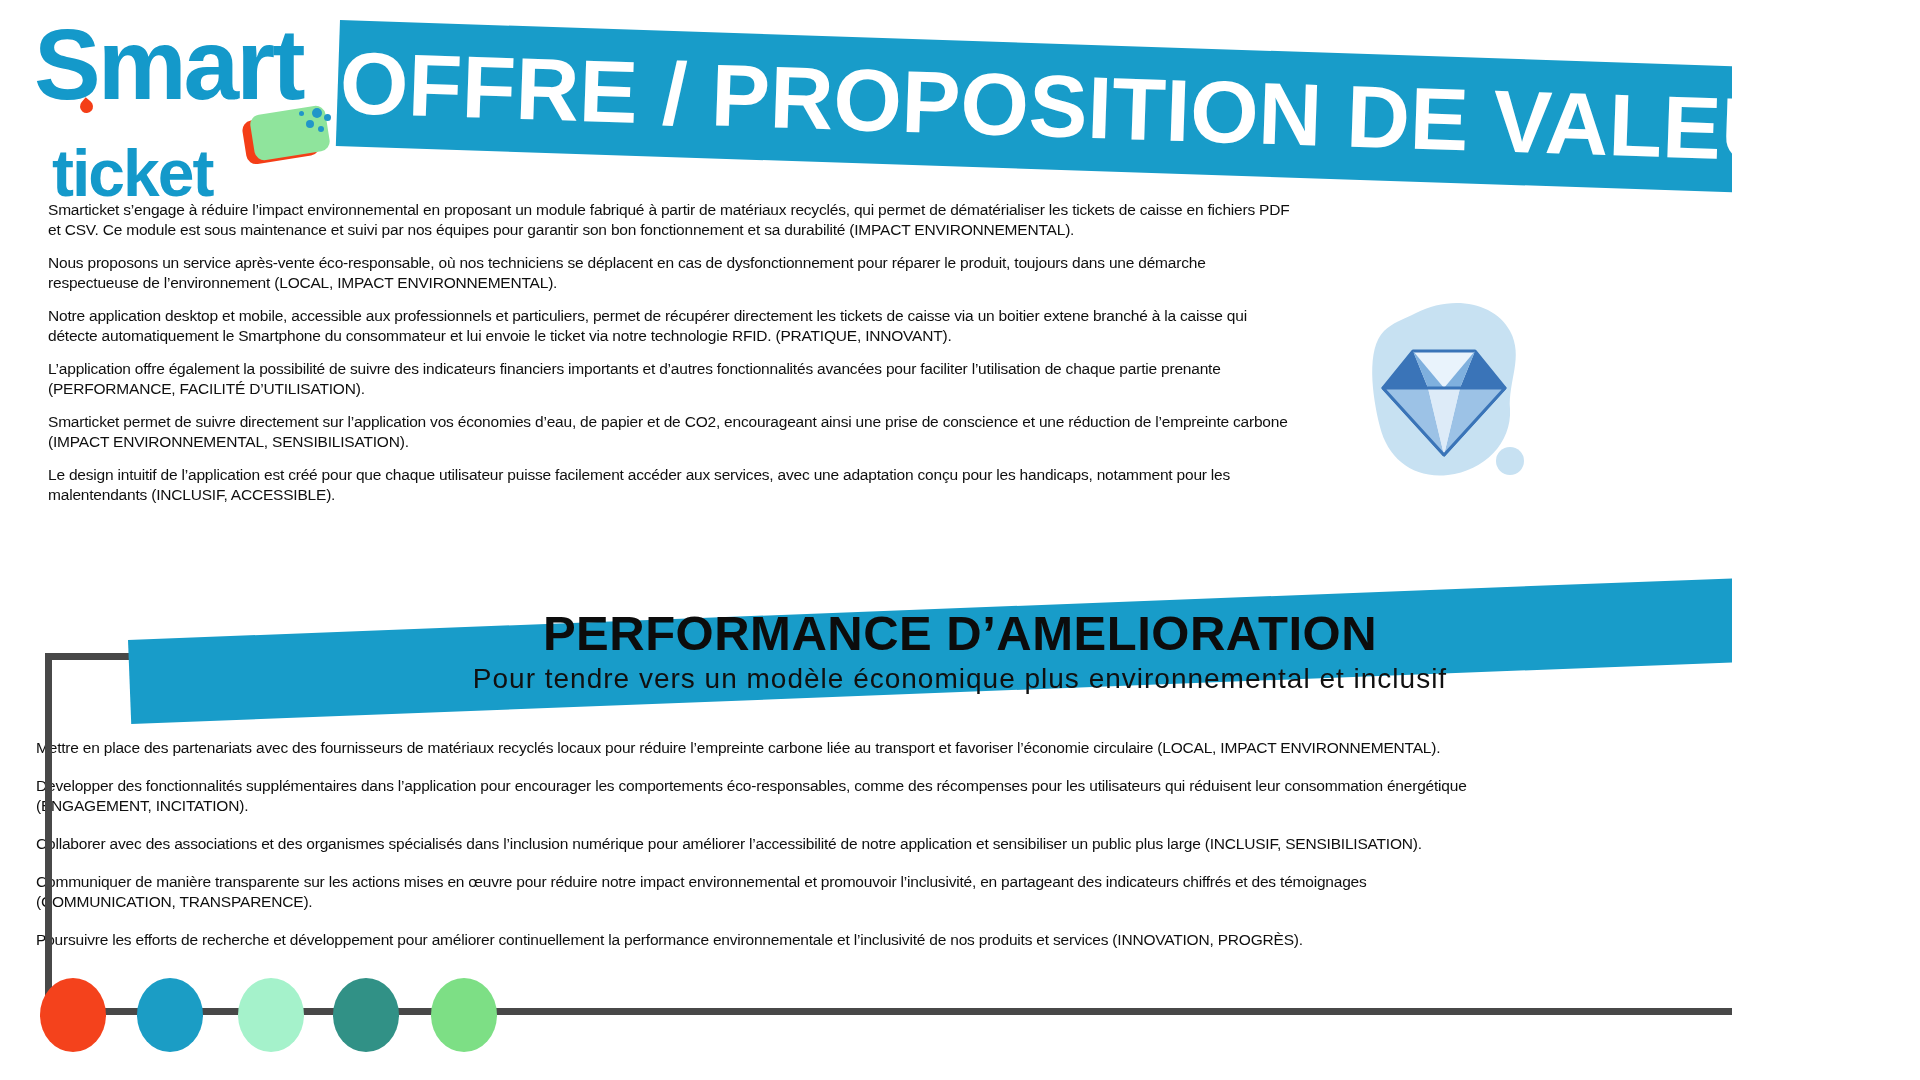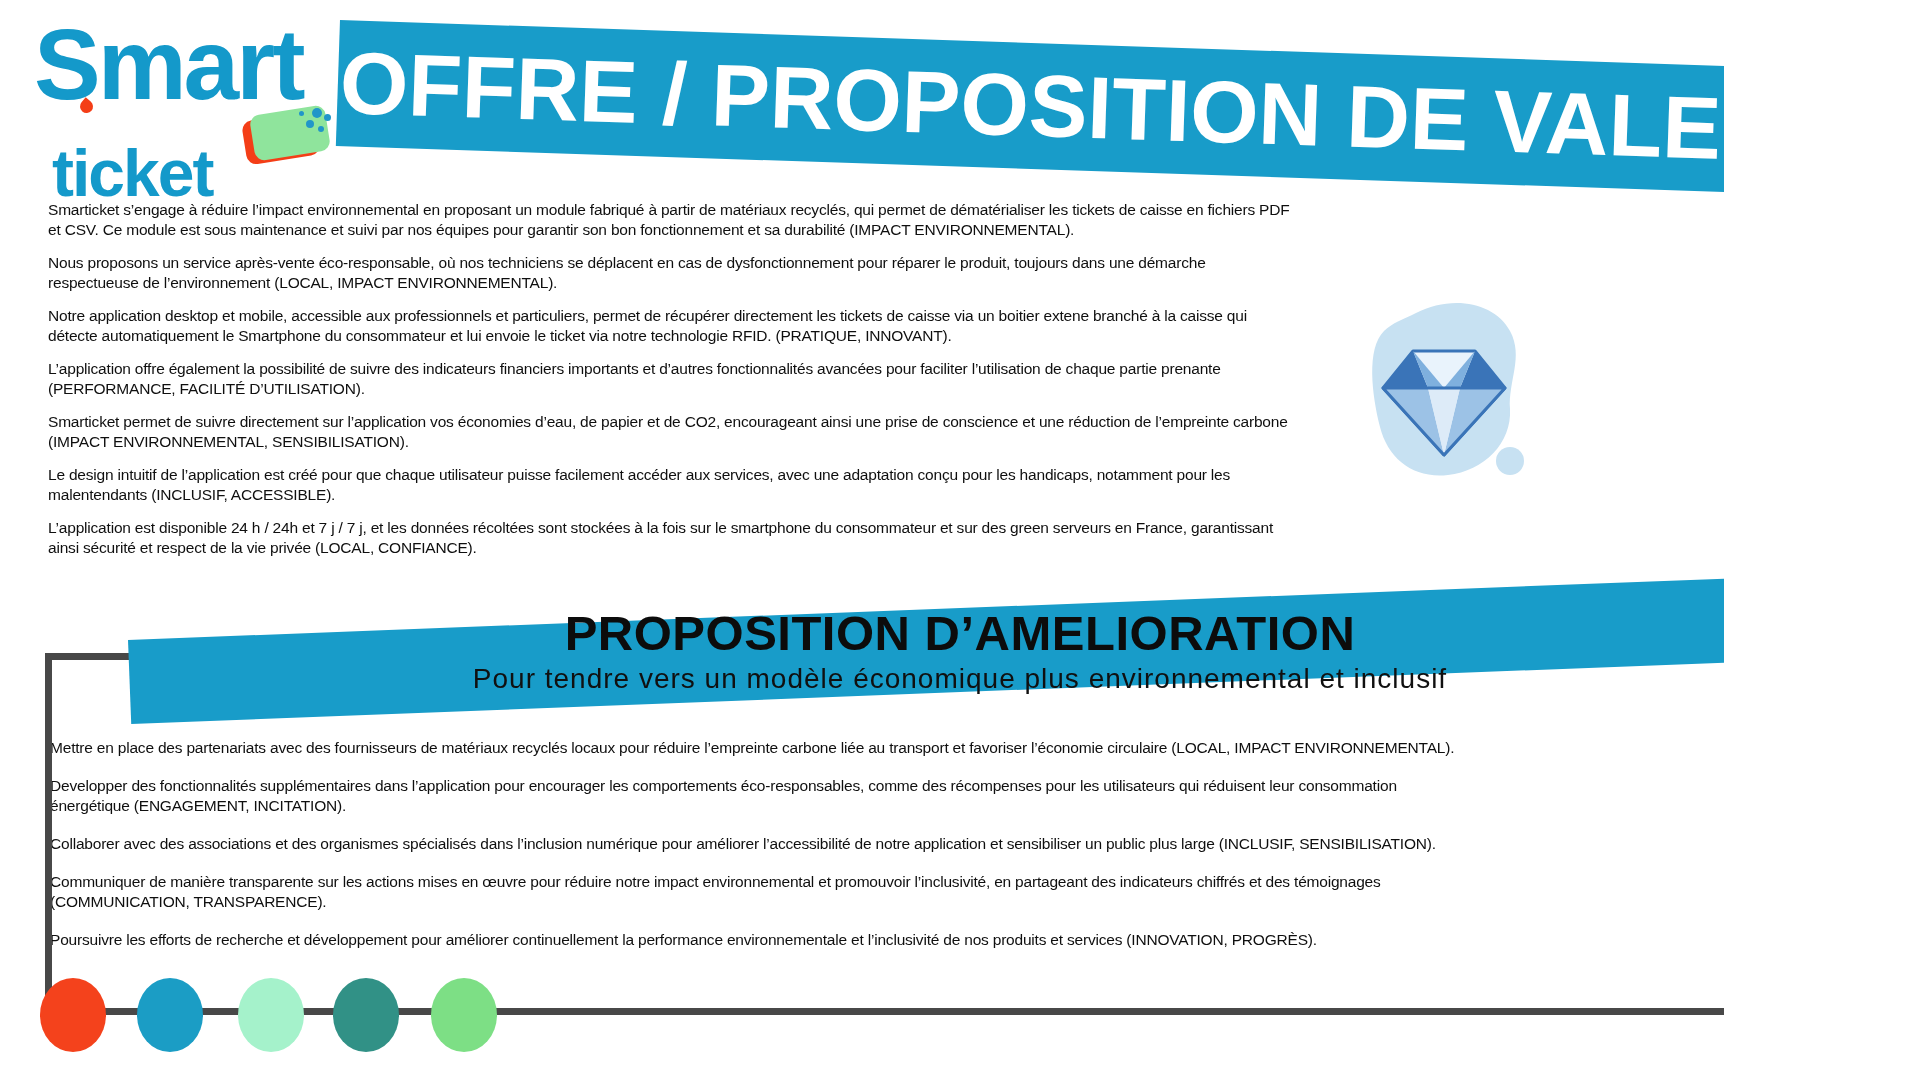--- a/index.html
+++ b/index.html
@@ -1,18 +1,18 @@
 <!DOCTYPE html>
 <html><head>
 <meta charset="utf-8">
 <style>
   html,body{margin:0;padding:0;background:#ffffff;}
   .slide{
     position:relative; width:1724px; height:1080px; overflow:hidden;
-    background:#ffffff; font-family:"Liberation Sans", sans-serif; color:#101010;
+    background:#ffffff; font-family:"Liberation Sans", sans-serif; color:#101010;padding-left:8px;
   }
   
   .logo{position:absolute; left:0; top:0; width:340px; height:180px;}
   .logo-smart{
     position:absolute; left:34px; top:14px; font-size:100px; font-weight:bold;
     letter-spacing:-3px; color:#1499CA; line-height:1;
   }
   .logo-ticket{
     position:absolute; left:52px; top:96px; font-size:66px; font-weight:bold;
     letter-spacing:-2px; color:#1499CA; line-height:1;margin-top:44px;
@@ -73,21 +73,21 @@
     font-size:49px; font-weight:900; letter-spacing:0.5px; color:#0c0c0c; z-index:5;
   }
   .perspectives-subtitle{
     position:absolute; left:0; top:663px; width:1920px; text-align:center;
     font-size:28px; font-weight:400; letter-spacing:1px; color:#101010; z-index:5;
   }
   .perspectives-paragraphs{
     position:absolute; left:36px; top:738px; width:1440px; z-index:2;
     font-size:15.5px; line-height:20px; letter-spacing:-0.2px; color:#0f0f0f;
   }
-  .perspectives-paragraphs p{margin:0 0 18px 14px;}
+  .perspectives-paragraphs p{margin:0 0 18px 0;}
 
   
   .footer-dots{position:absolute; left:0; top:0; z-index:5;}
   .dot{position:absolute; width:66px; height:74px; border-radius:50%; top:978px;}
   .dot:nth-child(1){left:40px;}
   .dot:nth-child(2){left:137px;}
   .dot:nth-child(3){left:238px;}
   .dot:nth-child(4){left:333px;}
   .dot:nth-child(5){left:431px;}
 
@@ -123,21 +123,20 @@
     <div class="offer-title">OFFRE / PROPOSITION DE VALEUR</div>
   </div>
 
   <div class="offer-paragraphs">
     <p>Smarticket s’engage à réduire l’impact environnemental en proposant un module fabriqué à partir de matériaux recyclés, qui permet de dématérialiser les tickets de caisse en fichiers PDF et CSV. Ce module est sous maintenance et suivi par nos équipes pour garantir son bon fonctionnement et sa durabilité (IMPACT ENVIRONNEMENTAL).</p>
     <p>Nous proposons un service après-vente éco-responsable, où nos techniciens se déplacent en cas de dysfonctionnement pour réparer le produit, toujours dans une démarche respectueuse de l’environnement (LOCAL, IMPACT ENVIRONNEMENTAL).</p>
     <p>Notre application desktop et mobile, accessible aux professionnels et particuliers, permet de récupérer directement les tickets de caisse via un boitier extene branché à la caisse qui détecte automatiquement le Smartphone du consommateur et lui envoie le ticket via notre technologie RFID. (PRATIQUE, INNOVANT).</p>
     <p>L’application offre également la possibilité de suivre des indicateurs financiers importants et d’autres fonctionnalités avancées pour faciliter l’utilisation de chaque partie prenante (PERFORMANCE, FACILITÉ D’UTILISATION).</p>
     <p>Smarticket permet de suivre directement sur l’application vos économies d’eau, de papier et de CO2, encourageant ainsi une prise de conscience et une réduction de l’empreinte carbone (IMPACT ENVIRONNEMENTAL, SENSIBILISATION).</p>
     <p>Le design intuitif de l’application est créé pour que chaque utilisateur puisse facilement accéder aux services, avec une adaptation conçu pour les handicaps, notamment pour les malentendants (INCLUSIF, ACCESSIBLE).</p>
-    <p>L’application est disponible 24 h / 24h et 7 j / 7 j, et les données récoltées sont stockées à la fois sur le smartphone du consommateur et sur des green serveurs en France, garantissant ainsi sécurité et respect de la vie privée (LOCAL, CONFIANCE).</p>
   </div>
 
   <div class="diamond-wrap">
     <svg width="172" height="192" viewBox="0 0 172 192">
       <path d="M58 20 C 92 2 136 8 152 38 C 166 64 150 88 152 116 C 154 150 126 178 90 182 C 56 186 30 166 22 134 C 14 102 8 56 26 38 C 34 30 46 26 58 20 Z" fill="#C7E1F2"></path>
       <circle cx="152" cy="168" r="14" fill="#C7E1F2"></circle>
       <polygon points="25,95 55,58 117,58 147,95 86,162" fill="#E9F3FC" stroke="#3A74B8" stroke-width="3" stroke-linejoin="round"></polygon>
       <polygon points="25,95 55,58 70,95" fill="#3A74B8"></polygon>
       <polygon points="117,58 147,95 102,95" fill="#3A74B8"></polygon>
       <polygon points="55,58 86,95 70,95" fill="#7FB0DE"></polygon>
@@ -145,21 +144,21 @@
       <polygon points="25,95 70,95 86,162" fill="#9CC2E6"></polygon>
       <polygon points="147,95 102,95 86,162" fill="#9CC2E6"></polygon>
       <polygon points="70,95 102,95 86,162" fill="#DDEBF8"></polygon>
       <polygon points="25,95 147,95 86,162" fill="none" stroke="#3A74B8" stroke-width="3" stroke-linejoin="round"></polygon>
     </svg>
   </div>
 
   <div class="perspectives-box"></div>
 
   <div class="perspectives-banner"></div>
-  <div class="perspectives-title">PROPOSITION D’AMELIORATION</div>
+  <div class="perspectives-title">PERFORMANCE D’AMELIORATION</div>
   <div class="perspectives-subtitle">Pour tendre vers un modèle économique plus environnemental et inclusif</div>
 
   <div class="perspectives-paragraphs">
     <p>Mettre en place des partenariats avec des fournisseurs de matériaux recyclés locaux pour réduire l’empreinte carbone liée au transport et favoriser l’économie circulaire (LOCAL, IMPACT ENVIRONNEMENTAL).</p>
     <p>Developper des fonctionnalités supplémentaires dans l’application pour encourager les comportements éco-responsables, comme des récompenses pour les utilisateurs qui réduisent leur consommation énergétique (ENGAGEMENT, INCITATION).</p>
     <p>Collaborer avec des associations et des organismes spécialisés dans l’inclusion numérique pour améliorer l’accessibilité de notre application et sensibiliser un public plus large (INCLUSIF, SENSIBILISATION).</p>
     <p>Communiquer de manière transparente sur les actions mises en œuvre pour réduire notre impact environnemental et promouvoir l’inclusivité, en partageant des indicateurs chiffrés et des témoignages (COMMUNICATION, TRANSPARENCE).</p>
     <p>Poursuivre les efforts de recherche et développement pour améliorer continuellement la performance environnementale et l’inclusivité de nos produits et services (INNOVATION, PROGRÈS).</p>
   </div>
 

